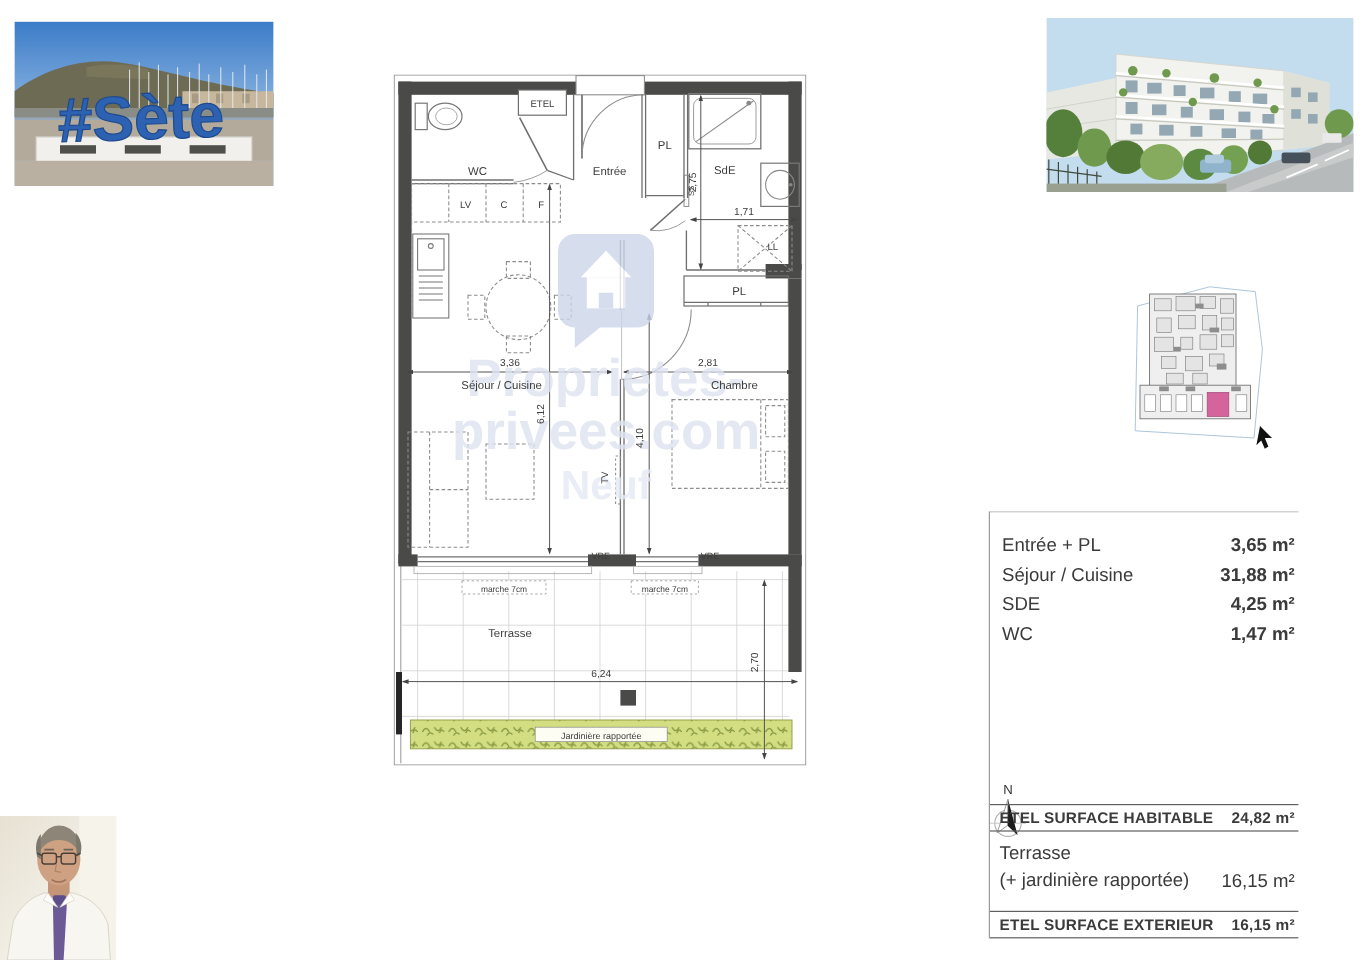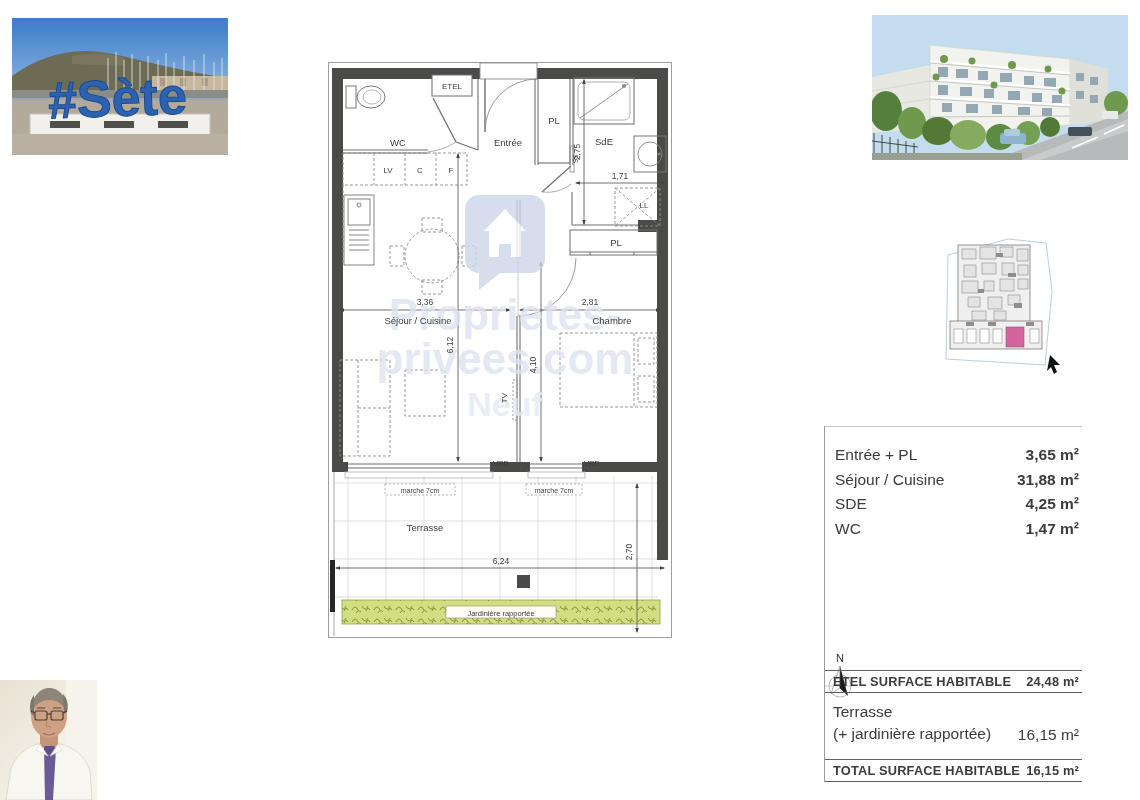--- a/index.html
+++ b/index.html
@@ -446,31 +446,31 @@
         <span class="val">4,25 m²</span>
       </div>
       <div class="room-row">
         <span>WC</span>
         <span class="val">1,47 m²</span>
       </div>
     </div>
     <div class="panel-spacer"></div>
     <div class="total-row">
       <span>ETEL SURFACE HABITABLE</span>
-      <span>24,48 m²</span>
+      <span>24,82 m²</span>
     </div>
     <div class="terr-block">
       <div class="lines">
         <div>Terrasse</div>
         <div>(+ jardinière rapportée)</div>
       </div>
       <div class="terr-val">16,15 m²</div>
     </div>
     <div class="total-row">
-      <span>TOTAL SURFACE HABITABLE</span>
+      <span>ETEL SURFACE EXTERIEUR</span>
       <span>16,15 m²</span>
     </div>
   </div>
 
   <svg class="abs" style="left:0px;top:680px" width="97" height="120" viewBox="0 0 97 120">
     <defs>
       <linearGradient id="bgag" x1="0" y1="0" x2="1" y2="1">
         <stop offset="0" stop-color="#e7e1d2"></stop>
           <stop offset="1" stop-color="#fbfaf6"></stop>
       </linearGradient>

